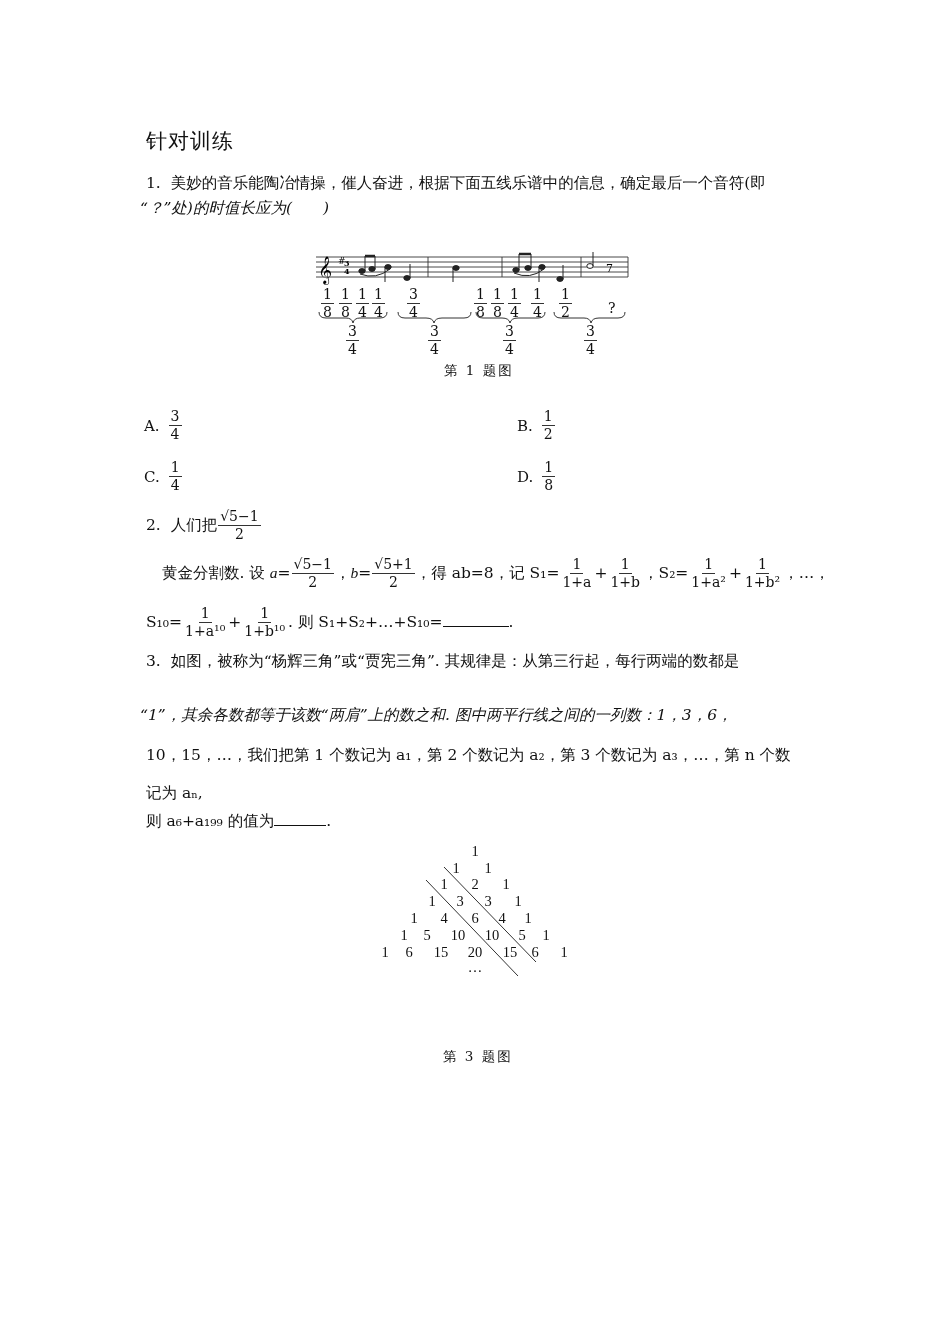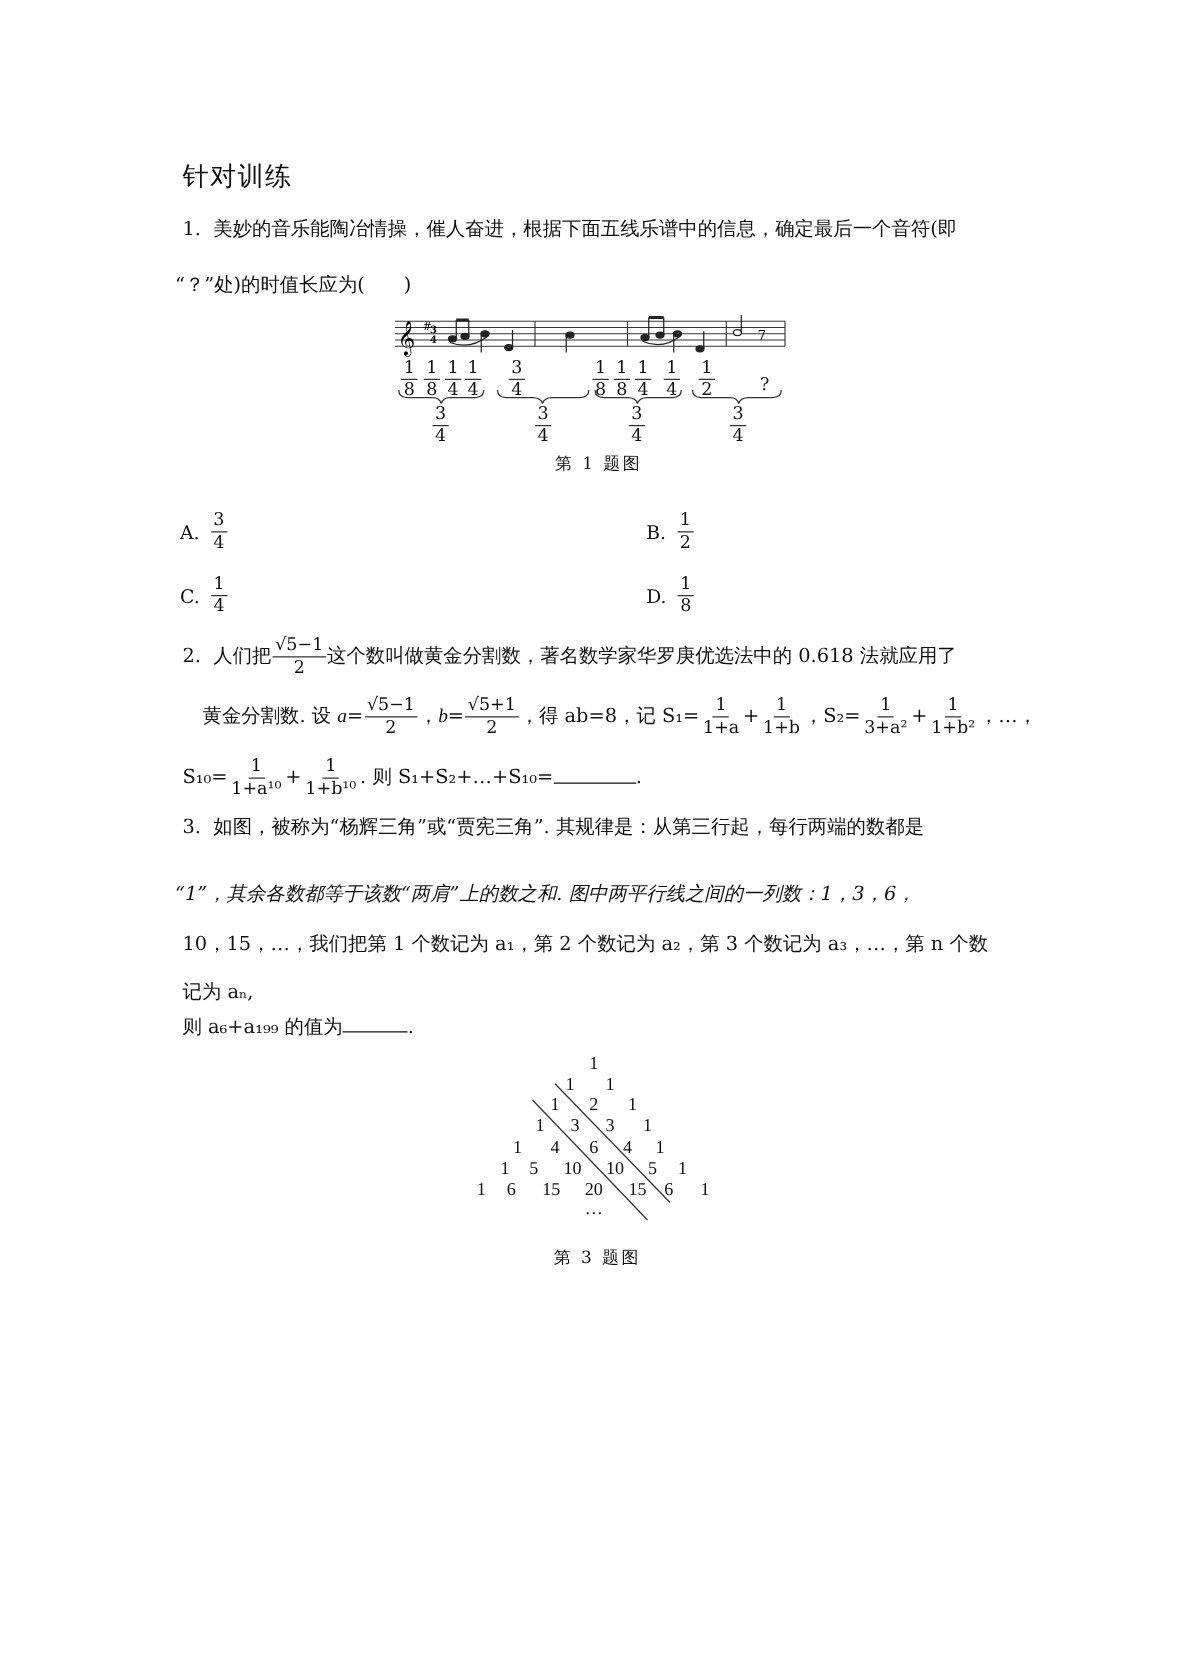--- a/index.html
+++ b/index.html
@@ -19,21 +19,21 @@
 </style>
 </head>
 <body>
 
 <div class="abs title">针对训练</div>
 
 <div class="line" style="top:173px;">
   <span>1.</span>&nbsp;
   <span>美妙的音乐能陶冶情操，催人奋进，根据下面五线乐谱中的信息，确定最后一个音符(即</span>
 </div>
-<div class="line" style="top:218px;left:140px;">“？”处)的时值长应为(　　)</div>
+<div class="line" style="top:198px;left:140px;font-style:italic;">“？”处)的时值长应为(　　)</div>
 
 <div class="abs" style="left:316px;top:252px;width:314px;height:34px;">
   <svg width="314" height="34" viewBox="0 0 314 34">
     <g stroke="#333" stroke-width="0.9">
       <line x1="0" y1="5" x2="312" y2="5"></line>
         <line x1="0" y1="10" x2="312" y2="10"></line>
       <line x1="0" y1="15" x2="312" y2="15"></line>
         <line x1="0" y1="20" x2="312" y2="20"></line>
       <line x1="0" y1="25" x2="312" y2="25"></line>
       <line x1="112" y1="5" x2="112" y2="25"></line>
@@ -174,38 +174,38 @@
       <span class="num">1</span>
       <span class="den">8</span>
     </span>
 </div>
 
 <div class="line" style="top:508px;">
   <span>2.</span>&nbsp;
   <span>人们把</span><span class="frac">
       <span class="num">√5−1</span>
       <span class="den">2</span>
-    </span><span>这个数叫做黄金分割数，著名数学家华罗庚优选法中的 0.618 法就应用了</span>
+    </span>
 </div>
 <div class="line" style="top:556px;margin-left:16px;">
   <span>黄金分割数. 设 </span><i>a</i>=<span class="frac">
       <span class="num">√5−1</span>
       <span class="den">2</span>
     </span>，<i>b</i>=<span class="frac">
       <span class="num">√5+1</span>
       <span class="den">2</span>
     </span>，<span>得 ab=8，记 </span><span>S₁=</span><span class="frac">
       <span class="num">1</span>
       <span class="den">1+a</span>
     </span>+<span class="frac">
       <span class="num">1</span>
       <span class="den">1+b</span>
     </span>，<span>S₂=</span><span class="frac">
       <span class="num">1</span>
-      <span class="den">3+a²</span>
+      <span class="den">1+a²</span>
     </span>+<span class="frac">
       <span class="num">1</span>
       <span class="den">1+b²</span>
     </span><span>，…，</span>
 </div>
 <div class="line" style="top:605px;">
   <span>S₁₀=</span><span class="frac">
       <span class="num">1</span>
       <span class="den">1+a¹⁰</span>
     </span>+<span class="frac">
@@ -254,13 +254,13 @@
     <span style="left:35px;top:101px">15</span>
     <span style="left:60px;top:101px">6</span>
     <span style="left:89px;top:101px">1</span>
   <span style="left:0;top:116px">…</span>
 </div>
 <svg class="abs" style="left:370px;top:835px;" width="220" height="185">
   <line x1="74" y1="32" x2="166" y2="127" stroke="#333" stroke-width="1"></line>
   <line x1="56" y1="45" x2="148" y2="141" stroke="#333" stroke-width="1"></line>
 </svg>
 
-<div class="abs caption" style="left:443px;top:997px;">第 3 题图</div>
+<div class="abs caption" style="left:443px;top:1048px;">第 3 题图</div>
 
 </body></html>

